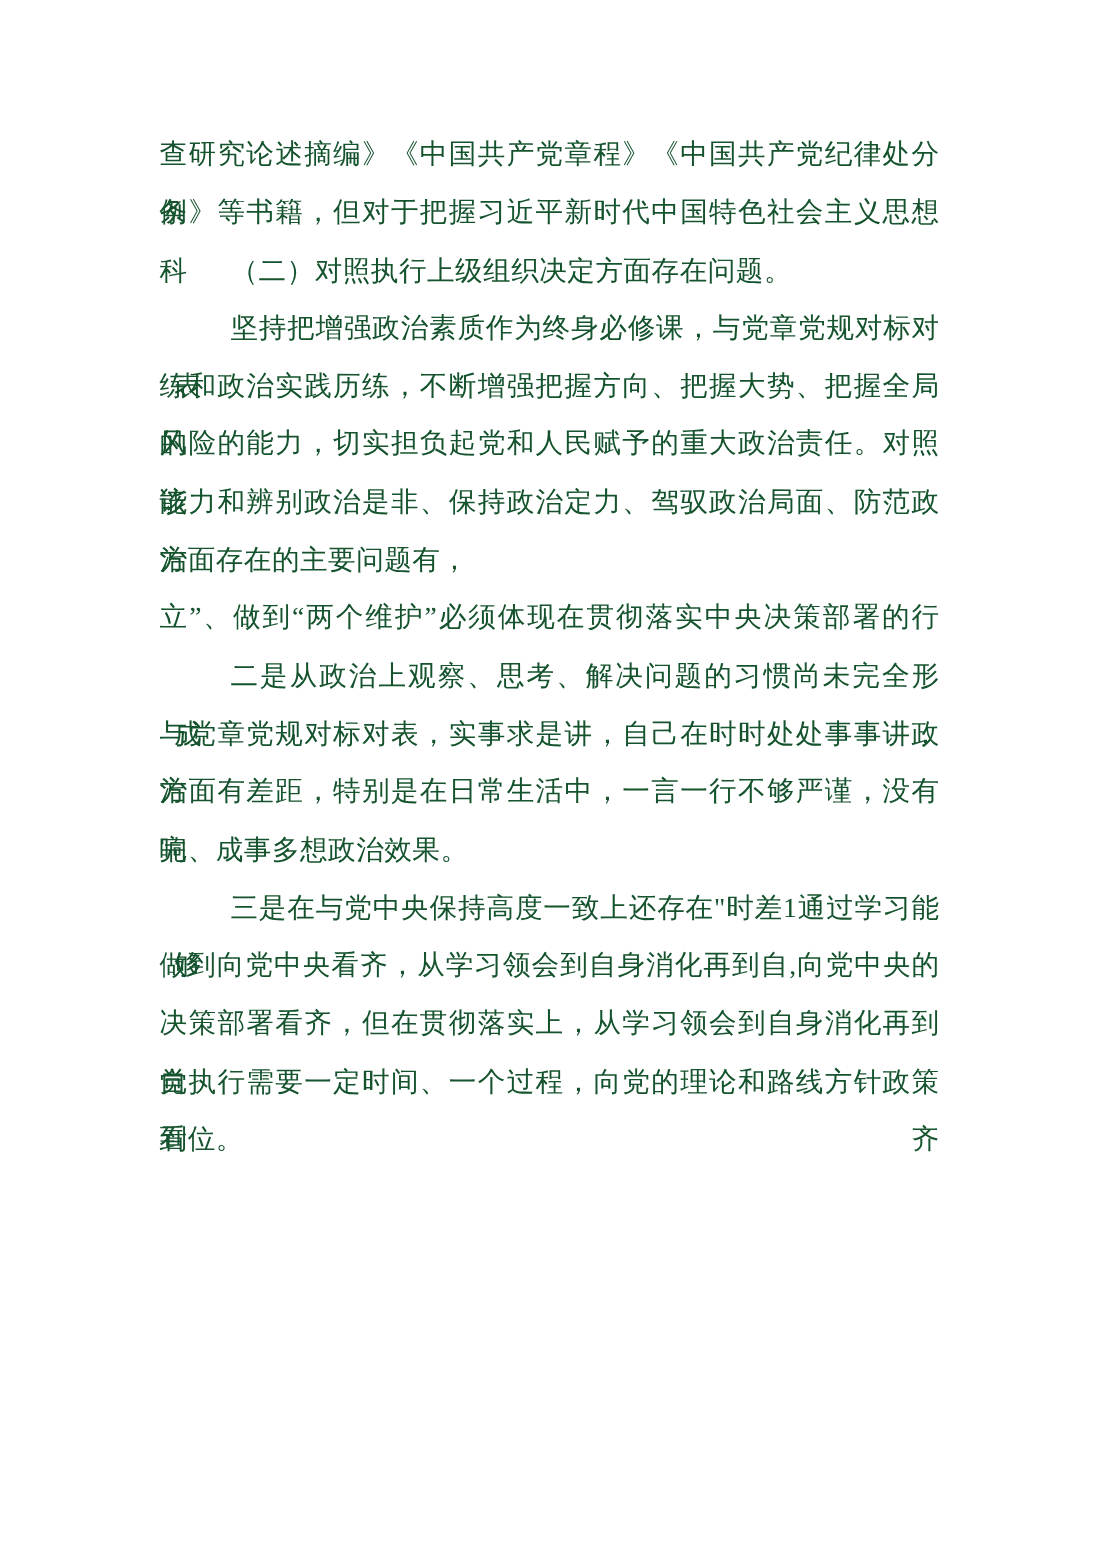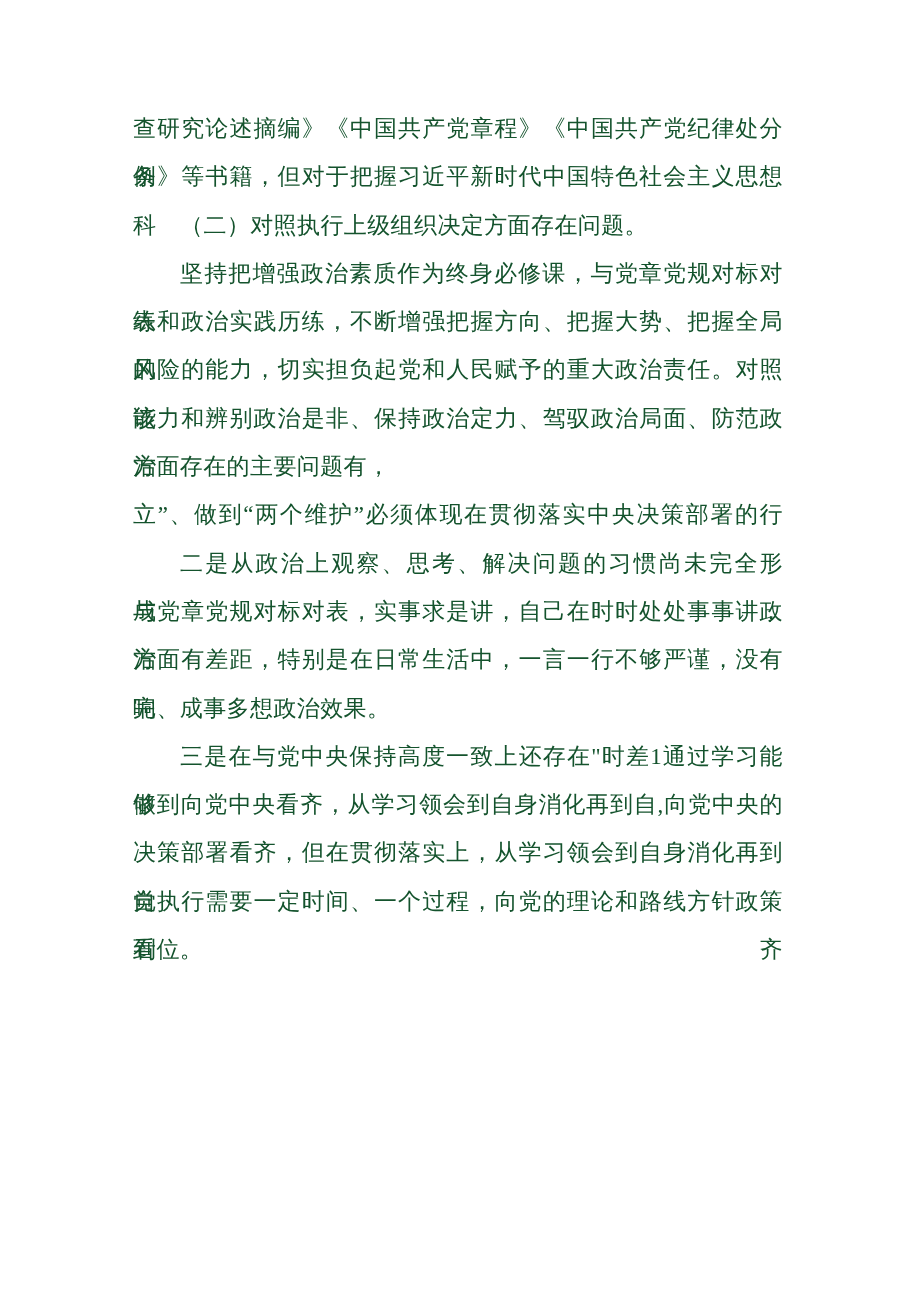--- a/index.html
+++ b/index.html
@@ -31,20 +31,21 @@
     text-align-last: left;
     white-space: nowrap;
     letter-spacing: 0.4px;
   }
   .line.fill {
     white-space: normal;
     text-align-last: justify;
   }
   .line.indent {
     text-indent: 47px;
+    margin-left: 12px;
   }
 </style>
 </head>
 <body>
 
 <div class="page">
   <div class="text-block" id="textBlock" style="color: #14532d;">
       <div class="line fill">查研究论述摘编》《中国共产党章程》《中国共产党纪律处分条</div>
       <div class="line fill">例》等书籍，但对于把握习近平新时代中国特色社会主义思想科</div>
       <div class="line indent">（二）对照执行上级组织决定方面存在问题。</div>

